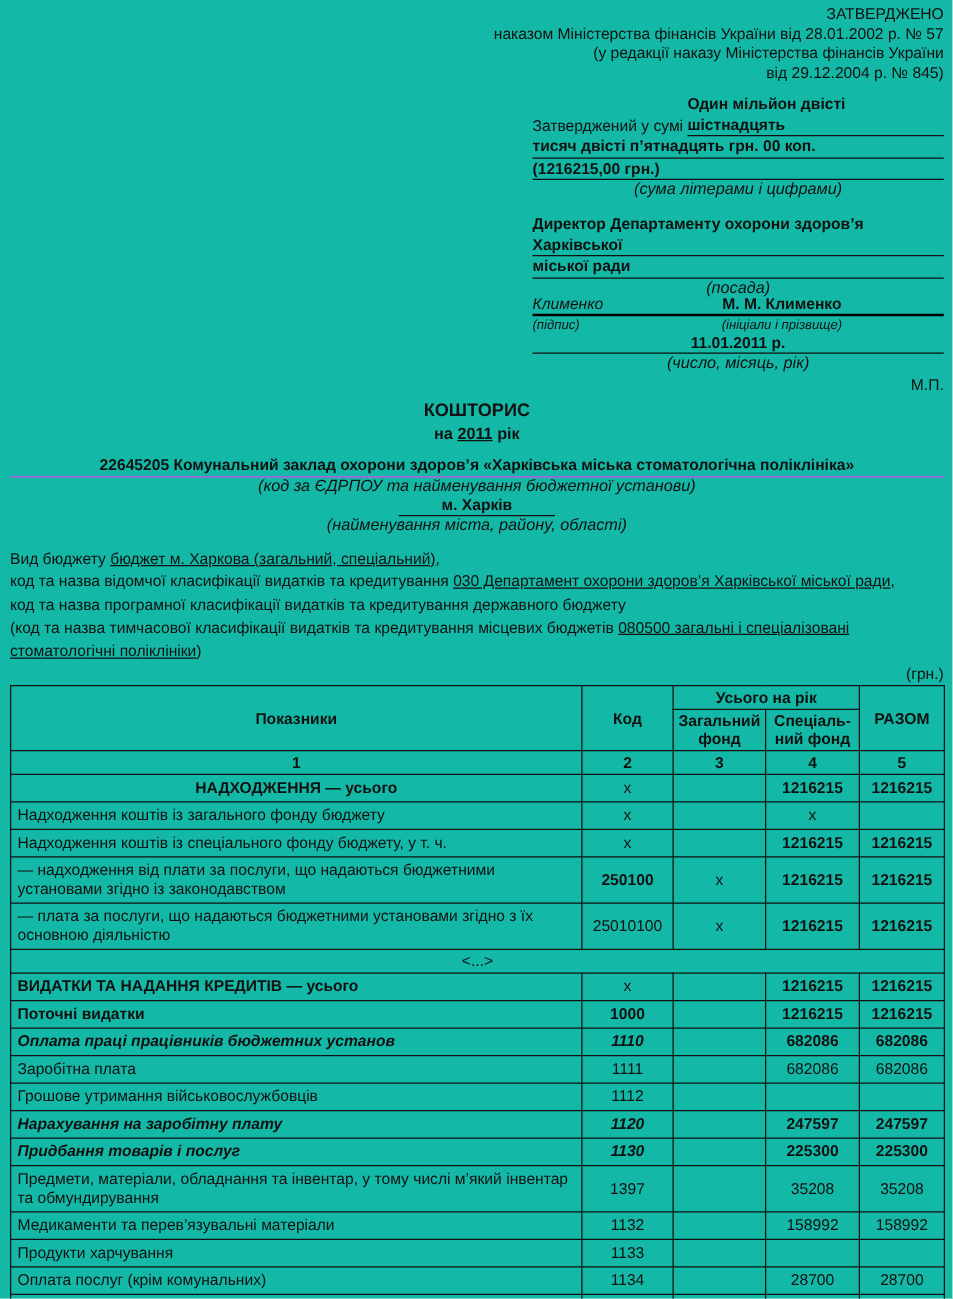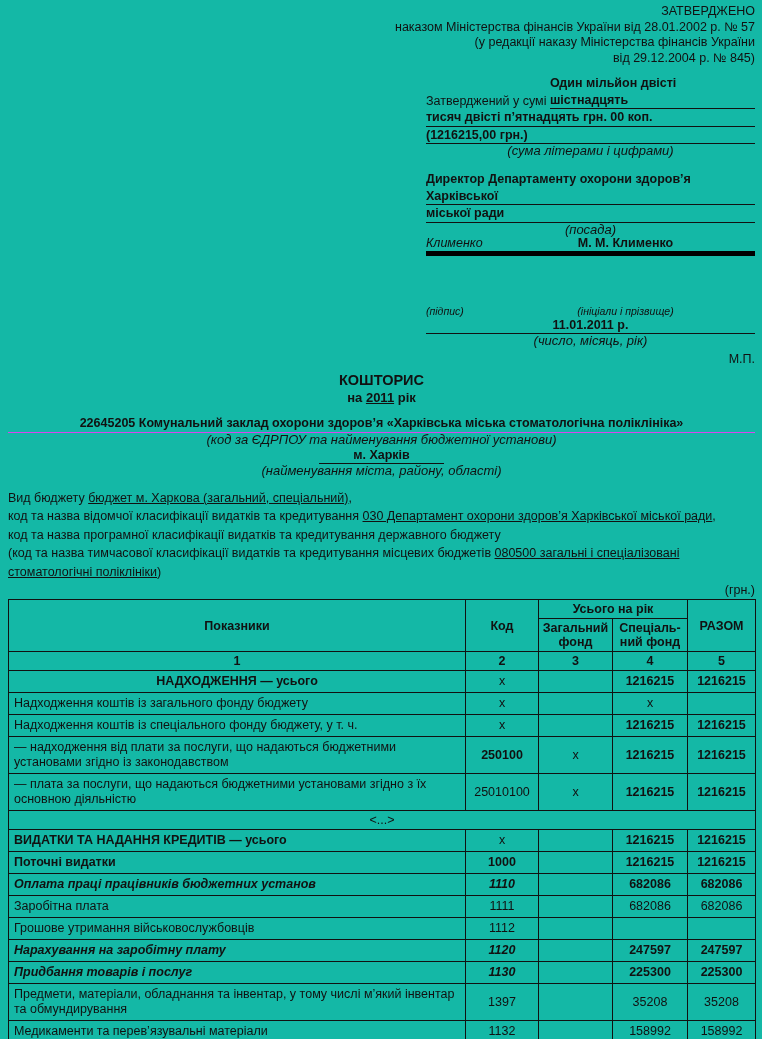--- a/index.html
+++ b/index.html
@@ -22,25 +22,25 @@
   
   .right-col { margin-left: 418px; }
   .sum-block { margin-top: 9px; }
   .flexline { display: flex; align-items: flex-end; line-height: 16.5px; }
   .flexline .pre { white-space: pre; }
   .flexline .fill { flex: 1; border-bottom: 1px solid #111; font-weight: bold; }
   .solidline { border-bottom: 1px solid #111; font-weight: bold; line-height: 16.5px; }
   .caption { font-style: italic; font-size: 13px; text-align: center; line-height: 12px; padding-top: 1px; }
 
   .sign-block { margin-top: 14px; }
-  .sign-row { display: flex; border-bottom: 5px solid #000000; line-height: 15px; align-items: flex-end; gap: 41px; }
+  .sign-row { display: flex; border-bottom: 2px solid #000000; line-height: 15px; align-items: flex-end; gap: 41px; }
   .sign-row .sig { width: 100px; font-style: italic; }
   .sign-row .nm { flex: 1; text-align: center; font-weight: bold; }
   .sign-row .sp { width: 30px; }
-  .cap-row { display: flex; font-style: italic; font-size: 10.5px; line-height: 12px; padding-top: 1px; margin-top: 48px; }
+  .cap-row { display: flex; font-style: italic; font-size: 10.5px; line-height: 12px; padding-top: 1px; }
   .cap-row .c1 { width: 100px; text-align: left; }
   .cap-row .c2 { flex: 1; text-align: center; }
   .cap-row .c3 { width: 30px; }
   .date-line { border-bottom: 1px solid #111; text-align: center; font-weight: bold; line-height: 16px; }
   .seal { text-align: right; margin-top: 6px; line-height: 13px; }
 
   
   .doc-title { text-align: center; font-weight: bold; font-size: 14.5px; margin-top: 6px; line-height: 17px; }
   .doc-year { text-align: center; font-weight: bold; font-size: 13px; line-height: 17px; }
   .doc-year .yr { text-decoration: underline; }

